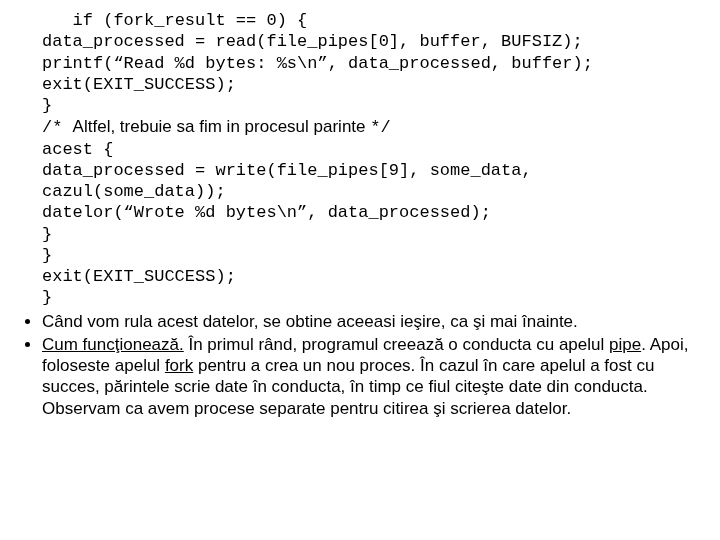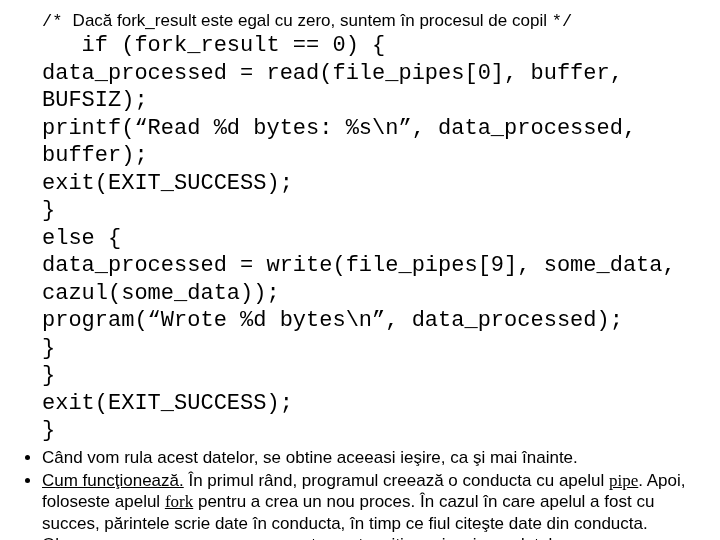--- a/index.html
+++ b/index.html
@@ -20,58 +20,58 @@
   ul.outer {
     list-style: disc;
     margin: 0;
     padding-left: 28px;
   }
   ul.outer > li {
     margin: 0 0 2px 0;
   }
   .code-block {
     font-family: "Courier New", Courier, monospace;
-    font-size: 22px;
+    font-size: 17px;
     white-space: pre-wrap;
     word-break: break-word;
     margin-left: 0;
   }
   .no-bullet {
     list-style: none;
   }
   .comment-mixed {
     font-family: "Courier New", Courier, monospace;
   }
   .comment-text {
     font-family: Arial, Helvetica, sans-serif;
   }
   .mono {
-    font-family: Liberation Serif, serif;
+    font-family: Liberation Sans, sans-serif;
   }
   .u { text-decoration: underline; }
 </style>
 </head>
 <body>
 
 <div class="slide">
 <ul class="outer">
 
   <li class="no-bullet">
-    <div class="comment-mixed">
-      <span>/* </span><span class="comment-text">Dacă fork_result este egal cu zero, suntem în procesul de copil </span><span>*/</span>
-    </div>
     <div class="code-block"><span>   if (fork_result == 0) {</span>
 <span>data_processed = read(file_pipes[0], buffer, BUFSIZ);</span>
 <span>printf(“Read %d bytes: %s\n”, data_processed, buffer);</span>
 <span>exit(EXIT_SUCCESS);</span>
 <span>}</span></div>
-    <div class="code-block"><span>else {</span>
+    <div class="comment-mixed">
+      <span>/* </span><span class="comment-text">Altfel, trebuie sa fim in procesul parinte </span><span>*/</span>
+    </div>
+    <div class="code-block"><span>acest {</span>
 <span>data_processed = write(file_pipes[9], some_data,</span>
 <span>cazul(some_data));</span>
-<span>program(“Wrote %d bytes\n”, data_processed);</span>
+<span>datelor(“Wrote %d bytes\n”, data_processed);</span>
 <span>}</span>
 <span>}</span>
 <span>exit(EXIT_SUCCESS);</span>
 <span>}</span></div>
   </li>
 
   <li>
     <span>Când vom rula acest datelor, se obtine aceeasi ieşire, ca şi mai înainte.</span>
   </li>
 

